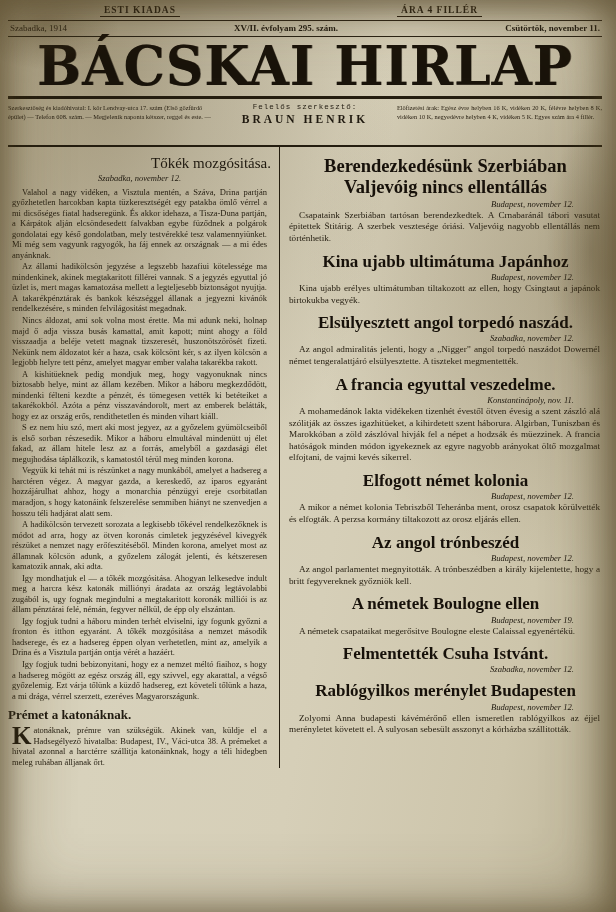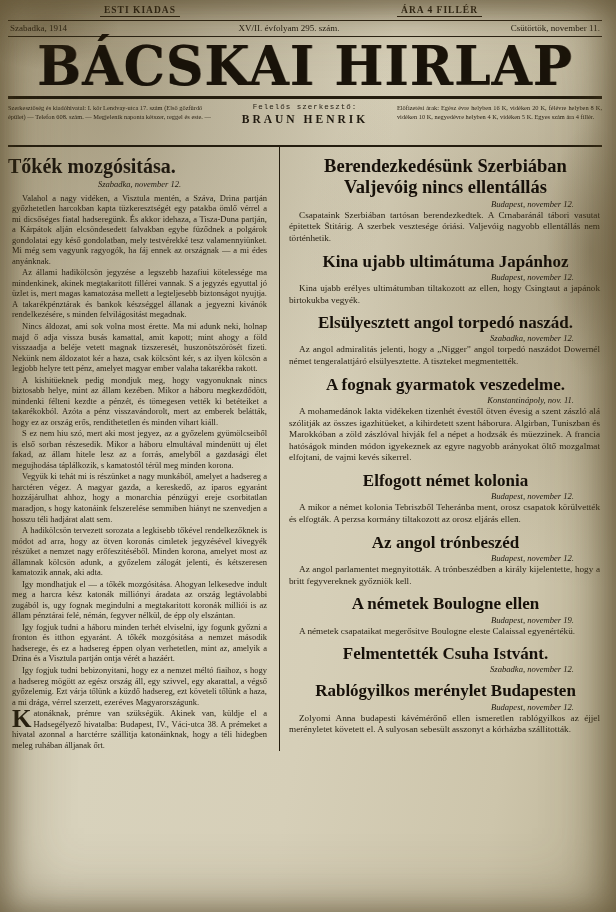--- a/index.html
+++ b/index.html
@@ -35,21 +35,21 @@
   
   .topstrip{display:flex;justify-content:space-between;font-size:9.5px;font-weight:bold;letter-spacing:1px;padding:2px 0 1px;}
   .topstrip .tag{border-bottom:1.5px solid #241d0f;padding:0 4px 1px;}
   .tag-left{margin-left:92px;}
   .tag-right{margin-right:120px;}
   .daterow{
     display:flex;justify-content:space-between;align-items:baseline;
     border-top:1px solid #2a2315;border-bottom:1px solid #2a2315;
     font-size:9px;padding:2px 2px 3px;margin-top:2px;
   }
-  .daterow .mid,.daterow .right{font-weight:normal;}
+  .daterow .mid,.daterow .right{font-weight:bold;}
   .masthead{
     margin:2px 0 0;text-align:center;
     font-family:"DejaVu Serif","Liberation Serif",serif;
     font-weight:700;font-size:52px;line-height:1.05;
     letter-spacing:1px;color:#19130a;
     text-shadow:0.6px 0.6px 0 rgba(25,19,10,.55);
     transform:scaleY(1.04);
   }
   .masthead-rule{border-bottom:3px solid #241d0f;margin-top:2px;}
   .inforow{
@@ -67,21 +67,21 @@
 
   
   .columns{display:flex;align-items:stretch;}
   .col-left{
     width:272px;flex:0 0 272px;box-sizing:border-box;
     border-right:1px solid #241d0f;
     padding:4px 8px 0 0;
   }
   .col-right{flex:1;box-sizing:border-box;padding:2px 0 0 9px;}
 
-  .lead-title{font-size:20px;font-weight:bold;text-align:left;margin:4px 0 1px;}
+  .lead-title{font-size:15px;font-weight:normal;text-align:right;margin:4px 0 1px;}
   .dateline{font-style:italic;font-size:8.5px;}
   .dateline-center{text-align:center;margin:0 0 4px;}
   .bodytext-sm{
     font-size:8.5px;line-height:1.24;text-align:justify;text-indent:10px;
     margin:0 4px 1px;color:#241d10;
   }
   .sub-head{font-size:13px;font-weight:bold;margin:6px 0 2px;}
   .dropcap{float:left;font-size:25px;line-height:21px;font-weight:bold;padding-right:2px;}
   .bodytext-sm.nodent{text-indent:0;}
 
@@ -136,20 +136,21 @@
       <p class="bodytext-sm">Az állami hadikölcsön jegyzése a legszebb hazafiui kötelessége ma mindenkinek, akinek megtakaritott fillérei vannak. S a jegyzés egyuttal jó üzlet is, mert magas kamatozása mellett a legteljesebb biztonságot nyujtja. A takarékpénztárak és bankok készséggel állanak a jegyezni kivánók rendelkezésére, s minden felvilágositást megadnak.</p>
       <p class="bodytext-sm">Nincs áldozat, ami sok volna most érette. Ma mi adunk neki, holnap majd ő adja vissza busás kamattal, amit kapott; mint ahogy a föld visszaadja a beléje vetett magnak tizszeresét, huszonötszörösét fizeti. Nekünk nem áldozatot kér a haza, csak kölcsönt kér, s az ilyen kölcsön a legjobb helyre tett pénz, amelyet magyar ember valaha takarékba rakott.</p>
       <p class="bodytext-sm">A kishitüeknek pedig mondjuk meg, hogy vagyonuknak nincs biztosabb helye, mint az állam kezében. Mikor a háboru megkezdődött, mindenki félteni kezdte a pénzét, és tömegesen vették ki betéteiket a takarékokból. Azóta a pénz visszavándorolt, mert az emberek belátták, hogy ez az ország erős, rendithetetlen és minden vihart kiáll.</p>
       <p class="bodytext-sm">S ez nem hiu szó, mert aki most jegyez, az a győzelem gyümölcseiből is első sorban részesedik. Mikor a háboru elmultával mindenütt uj élet fakad, az állam hitele lesz az a forrás, amelyből a gazdasági élet megujhodása táplálkozik, s kamatostól térül meg minden korona.</p>
       <p class="bodytext-sm">Vegyük ki tehát mi is részünket a nagy munkából, amelyet a hadsereg a harctéren végez. A magyar gazda, a kereskedő, az iparos egyaránt hozzájárulhat ahhoz, hogy a monarchia pénzügyi ereje csorbitatlan maradjon, s hogy katonáink felszerelése semmiben hiányt ne szenvedjen a hosszu téli hadjárat alatt sem.</p>
       <p class="bodytext-sm">A hadikölcsön tervezett sorozata a legkisebb tőkével rendelkezőknek is módot ad arra, hogy az ötven koronás cimletek jegyzésével kivegyék részüket a nemzet nagy erőfeszitéséből. Minden korona, amelyet most az államnak kölcsön adunk, a győzelem zálogát jelenti, és kétszeresen kamatozik annak, aki adta.</p>
       <p class="bodytext-sm">Igy mondhatjuk el — a tőkék mozgósitása. Ahogyan lelkesedve indult meg a harcra kész katonák milliónyi áradata az ország legtávolabbi zugából is, ugy fognak megindulni a megtakaritott koronák milliói is az állam pénztárai felé, némán, fegyver nélkül, de épp oly elszántan.</p>
       <p class="bodytext-sm">Igy fogjuk tudni a háboru minden terhét elviselni, igy fogunk győzni a fronton és itthon egyaránt. A tőkék mozgósitása a nemzet második hadserege, és ez a hadsereg éppen olyan verhetetlen, mint az, amelyik a Drina és a Visztula partján ontja vérét a hazáért.</p>
       <p class="bodytext-sm">Igy fogjuk tudni bebizonyitani, hogy ez a nemzet méltó fiaihoz, s hogy a hadsereg mögött az egész ország áll, egy szivvel, egy akarattal, a végső győzelemig. Ezt várja tőlünk a küzdő hadsereg, ezt követeli tőlünk a haza, a mi drága, vérrel szerzett, ezeréves Magyarországunk.</p>
 
+      <h3 class="sub-head">Prémet a katonáknak.</h3>
       <p class="bodytext-sm nodent">
         <span class="dropcap">K</span><span>atonáknak, prémre van szükségük. Akinek van, küldje el a Hadsegélyező hivatalba: Budapest, IV., Váci-utca 38. A prémeket a hivatal azonnal a harctérre szállitja katonáinknak, hogy a téli hidegben meleg ruhában álljanak őrt.</span>
       </p>
     </div>
 
     <div class="col-right">
 
       <div class="article first">
         <h2>Berendezkedésünk Szerbiában Valjevóig nincs ellentállás</h2>
         <span class="dateline">Budapest, november 12.</span>
@@ -162,21 +163,21 @@
         <p class="bodytext">Kina ujabb erélyes ultimátumban tiltakozott az ellen, hogy Csingtaut a japánok birtokukba vegyék.</p>
       </div>
 
       <div class="article">
         <h2>Elsülyesztett angol torpedó naszád.</h2>
         <span class="dateline">Szabadka, november 12.</span>
         <p class="bodytext">Az angol admiralitás jelenti, hogy a „Nigger” angol torpedó naszádot Dowernél német tengeralattjáró elsülyesztette. A tiszteket megmentették.</p>
       </div>
 
       <div class="article">
-        <h2>A fognak gyarmatok veszedelme.</h2>
+        <h2>A francia egyuttal veszedelme.</h2>
         <span class="dateline">Konstantinápoly, nov. 11.</span>
         <p class="bodytext">A mohamedánok lakta vidékeken tizenhét évestől ötven évesig a szent zászló alá szólitják az összes igazhitüeket, a kihirdetett szent háborura. Algirban, Tuniszban és Marokkóban a zöld zászlóval hivják fel a népet a hodzsák és müezzinek. A francia hatóságok minden módon igyekeznek az egyre nagyobb arányokat öltő mozgalmat elfojtani, de vajmi kevés sikerrel.</p>
       </div>
 
       <div class="article">
         <h2>Elfogott német kolonia</h2>
         <span class="dateline">Budapest, november 12.</span>
         <p class="bodytext">A mikor a német kolonia Tebriszből Teheránba ment, orosz csapatok körülvették és elfogták. A perzsa kormány tiltakozott az orosz eljárás ellen.</p>
       </div>
 

